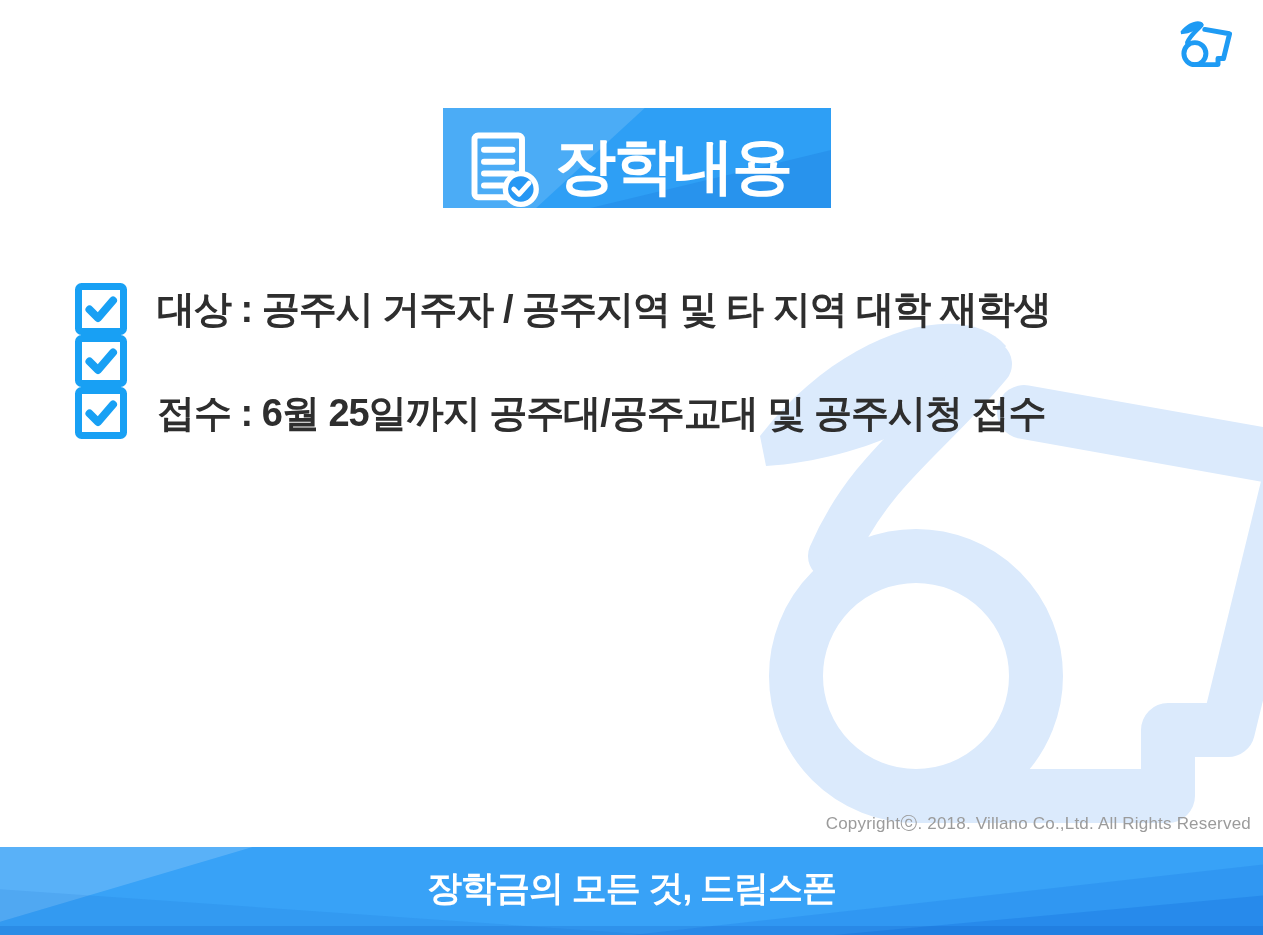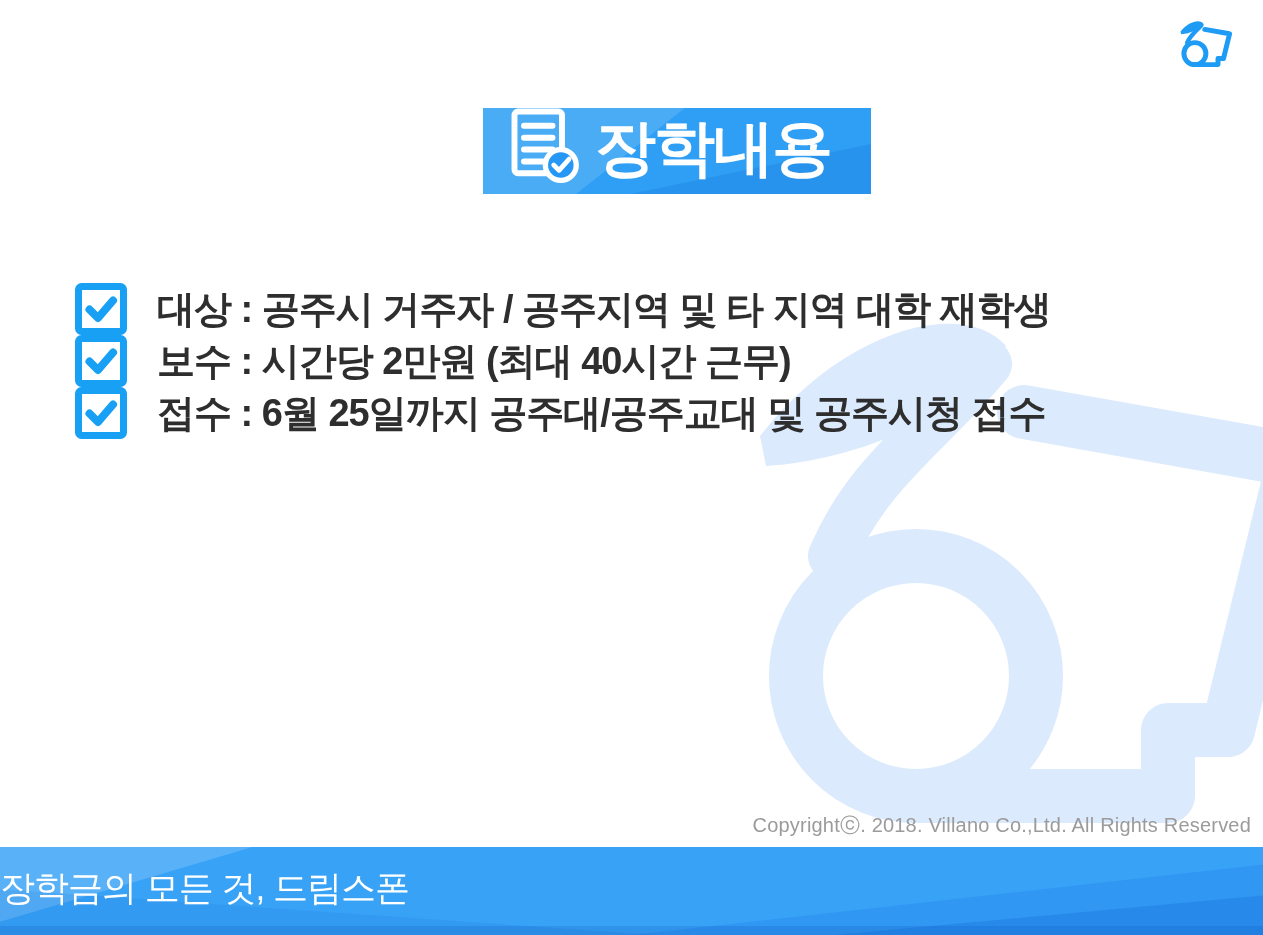--- a/index.html
+++ b/index.html
@@ -14,54 +14,54 @@
   .stage{
     position:relative;width:1263px;height:935px;background:#ffffff;overflow:hidden;
     font-family:"Liberation Sans","DejaVu Sans",sans-serif;
   }
   
   .watermark{position:absolute;left:688px;top:292px;width:720px;height:624px;color:var(--watermark-blue);z-index:0;}
   
   .corner-logo{position:absolute;left:1174px;top:18px;width:66px;height:58px;color:#1e9bf4;z-index:2;}
   
   .banner{
-    position:absolute;left:443px;top:108px;width:388px;height:86px;
-    background:var(--banner-blue);z-index:1;display:flex;align-items:flex-start;overflow:hidden;margin-left:40px;
+    position:absolute;left:443px;top:108px;width:388px;height:100px;
+    background:var(--banner-blue);z-index:1;display:flex;align-items:flex-end;overflow:hidden;
   }
   .banner::before{
     content:"";position:absolute;inset:0;background:rgba(255,255,255,0.14);
     clip-path:polygon(0 0,52% 0,24% 100%,0 100%);
   }
   .banner::after{
     content:"";position:absolute;inset:0;background:rgba(6,80,190,0.14);
     clip-path:polygon(100% 42%,100% 100%,38% 100%);
   }
   .banner-icon{width:76px;height:76px;margin-left:22px;position:relative;z-index:1;flex:none;}
   .banner-title{
     position:relative;z-index:1;color:#ffffff;font-size:61px;font-weight:800;
     letter-spacing:-2px;margin-left:14px;white-space:nowrap;
   }
   
   .checklist{position:absolute;left:75px;top:283px;z-index:1;display:flex;flex-direction:column;}
   .check-row{display:flex;align-items:center;gap:30px;height:52px;}
   .checkbox{width:52px;height:52px;flex:none;}
   .check-text{font-size:38px;font-weight:600;color:var(--text-dark);letter-spacing:-1px;white-space:nowrap;}
   
-  .copyright{position:absolute;right:12px;top:812px;font-size:20px;color:var(--copyright-gray);z-index:1;letter-spacing:0.2px;}
+  .copyright{position:absolute;right:12px;top:812px;font-size:17px;color:var(--copyright-gray);z-index:1;letter-spacing:0.2px;}
   
   .footer{position:absolute;left:0;bottom:0;width:100%;height:88px;background:var(--footer-blue);overflow:hidden;z-index:1;}
   .footer .shape{position:absolute;inset:0;}
   .f-light{background:rgba(255,255,255,0.17);clip-path:polygon(0 0,20% 0,0 85%);}
   .f-shade-left{background:rgba(10,86,200,0.10);clip-path:polygon(0 48%,52% 100%,0 100%);}
   .f-shade-right{background:rgba(8,96,215,0.15);clip-path:polygon(100% 20%,100% 100%,50% 100%);}
   .f-shade-right2{background:rgba(6,88,210,0.20);clip-path:polygon(100% 55%,100% 100%,66% 100%);}
   .f-strip{position:absolute;left:0;right:0;bottom:0;height:9px;background:rgba(9,75,185,0.18);}
   .footer-tagline{
-    position:relative;text-align:left;line-height:82px;color:#ffffff;
-    font-size:35px;font-weight:400;letter-spacing:-1px;white-space:nowrap;
+    position:relative;text-align:center;line-height:82px;color:#ffffff;
+    font-size:35px;font-weight:700;letter-spacing:-1px;white-space:nowrap;
   }
 </style>
 </head>
 <body>
 
 <svg width="0" height="0" style="position:absolute" aria-hidden="true">
   <defs>
     <symbol id="brand-logo" viewBox="0 0 120 104">
       <path d="M12 24 C26 6 46 1 53 9 C47 20 29 28 13 29 Z" fill="currentColor" stroke="none"></path>
       <path d="M50 12 C40 24 30 30 24 44" stroke="currentColor" stroke-width="8" fill="none" stroke-linecap="round"></path>
@@ -102,21 +102,20 @@
     <div class="check-row">
       <svg class="checkbox" viewBox="0 0 52 52">
           <use href="#checkbox-checked"></use>
         </svg>
       <div class="check-text">대상 : 공주시 거주자 / 공주지역 및 타 지역 대학 재학생</div>
     </div>
     <div class="check-row">
       <svg class="checkbox" viewBox="0 0 52 52">
           <use href="#checkbox-checked"></use>
         </svg>
-      <div class="check-text">보수 : 시간당 2만원 (최대 40시간 근무)</div>
     </div>
     <div class="check-row">
       <svg class="checkbox" viewBox="0 0 52 52">
           <use href="#checkbox-checked"></use>
         </svg>
       <div class="check-text">접수 : 6월 25일까지 공주대/공주교대 및 공주시청 접수</div>
     </div>
   </div>
 
   <div class="copyright">Copyrightⓒ. 2018. Villano Co.,Ltd. All Rights Reserved</div>

